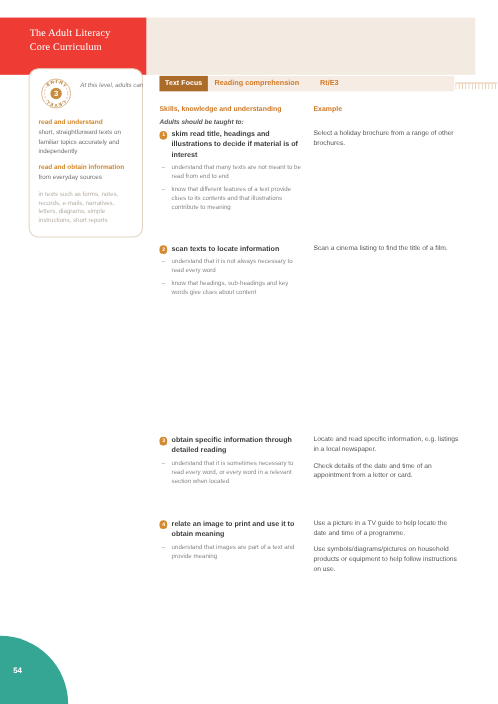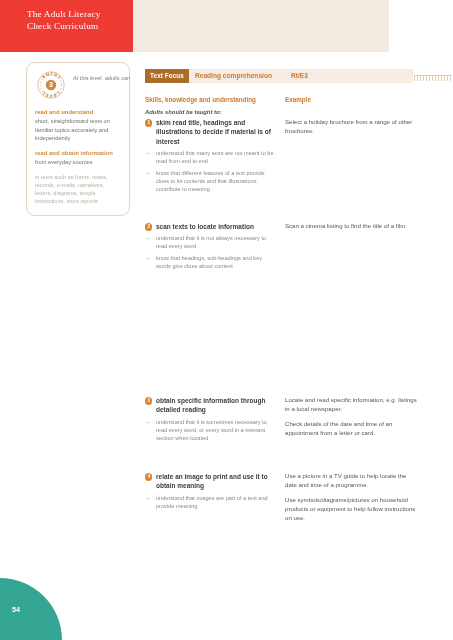--- a/index.html
+++ b/index.html
@@ -12,24 +12,23 @@
     height: 640px;
     position: relative;
     overflow: hidden;
     font-family: "Liberation Sans", sans-serif;
     -webkit-font-smoothing: antialiased;
   }
 
   
   .header {
     position: absolute;
-    left: 0; top: 0;
-    width: 369px; height: 52px;
+    left: 0; top: 16px;
+    width: 432px; height: 52px;
     background: #f3eae1;
-    padding-left: 20px;
   }
   .header-red {
     position: absolute;
     left: 0; top: 0;
     width: 133px; height: 52px;
     background: #ee3b33;
   }
   .header-title {
     position: absolute;
     left: 27px; top: 8px;
@@ -233,21 +232,21 @@
     font-weight: bold;
   }
 </style>
 </head>
 <body>
 
 <div class="header">
   <div class="header-red"></div>
   <div class="header-title">
     <div>The Adult Literacy</div>
-    <div>Check Curriculum</div>
+    <div>Core Curriculum</div>
   </div>
 </div>
 
 <div class="sidebar">
   <div class="badge-row">
     <div class="seal">
       <svg width="28" height="28" viewBox="0 0 28 28">
         <circle cx="14" cy="14" r="13.2" fill="none" stroke="#d9b489" stroke-width="0.8"></circle>
         <circle cx="14" cy="14" r="10.6" fill="none" stroke="#d9b489" stroke-width="0.8" stroke-dasharray="1.6 1.6"></circle>
         <circle cx="14" cy="14" r="5.2" fill="#c98b3e"></circle>

